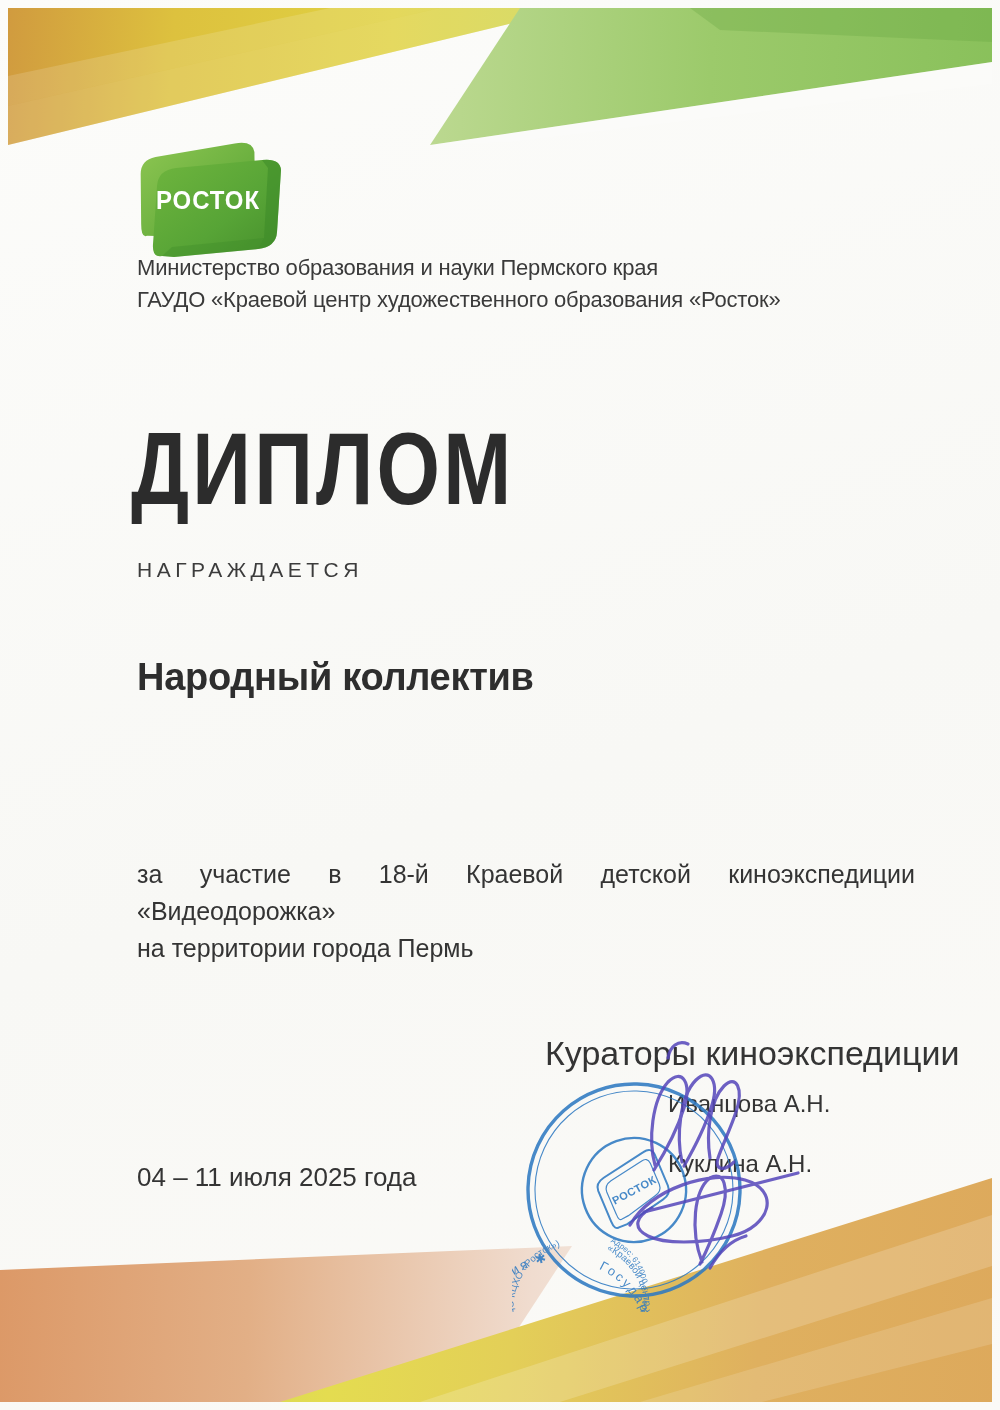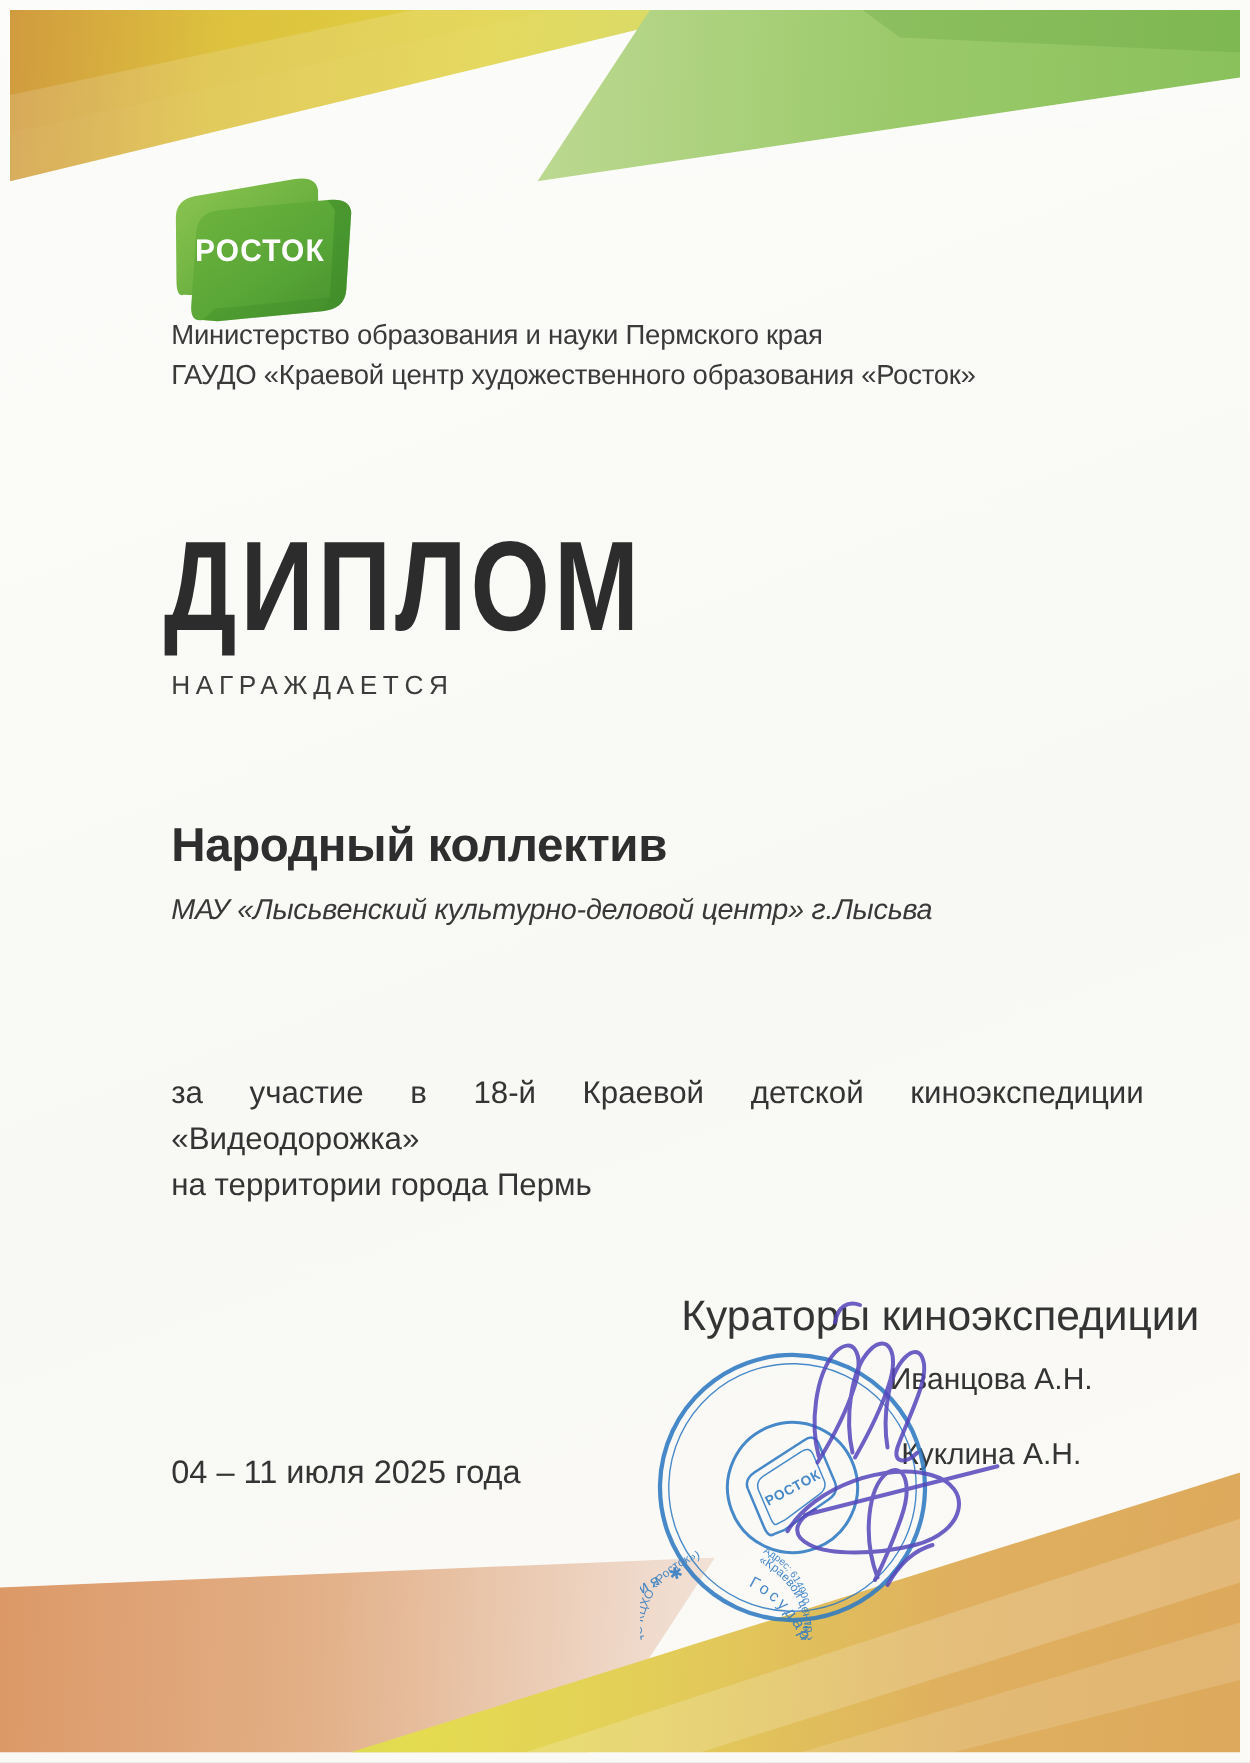--- a/index.html
+++ b/index.html
@@ -34,28 +34,28 @@
   .band-br-step1{background:rgba(255,255,255,.18);clip-path:polygon(420px 1402px,992px 1215px,992px 1266px,560px 1402px);}
   .band-br-step2{background:rgba(255,255,255,.14);clip-path:polygon(640px 1402px,992px 1298px,992px 1344px,762px 1402px);}
   
   .logo{position:absolute;left:130px;top:136px;width:196px;height:132px;}
   
   .org{position:absolute;left:137px;top:252px;font-size:22px;line-height:32px;color:#3a3a3a;letter-spacing:-.2px;}
   .title{
     position:absolute;left:131px;top:418px;font-size:102px;font-weight:700;line-height:1;
     color:#2c2c2c;letter-spacing:4px;transform:scaleX(.8);transform-origin:left top;white-space:nowrap;
   }
-  .subtitle{position:absolute;left:137px;top:537px;font-size:21px;letter-spacing:4.5px;color:#3c3c3c;}
+  .subtitle{position:absolute;left:137px;top:558px;font-size:21px;letter-spacing:4.5px;color:#3c3c3c;}
   .awardee{position:absolute;left:137px;top:650px;}
   .awardee-line{font-size:38px;font-weight:700;line-height:54px;color:#2e2e2e;letter-spacing:-.3px;}
   .affiliation{margin-top:10px;font-size:23px;font-style:italic;color:#383838;letter-spacing:-.2px;}
   .reason{position:absolute;left:137px;top:856px;width:778px;font-size:25px;line-height:37px;color:#343434;}
   .reason .l1{text-align:justify;text-align-last:justify;}
   .curators-heading{position:absolute;left:545px;top:1034px;font-size:34px;color:#343434;}
-  .curator-name{position:absolute;width:250px;text-align:center;font-size:24px;color:#343434;}
+  .curator-name{position:absolute;width:250px;text-align:left;font-size:24px;color:#343434;}
   .name1{left:668px;top:1090px;}
   .name2{left:668px;top:1150px;}
   .date{position:absolute;left:137px;top:1162px;font-size:26px;color:#343434;}
   
   .stamp{position:absolute;left:512px;top:1068px;width:244px;height:244px;opacity:.88;}
   .signatures{position:absolute;left:560px;top:1030px;width:310px;height:270px;}
 </style>
 </head>
 <body>
 
@@ -101,21 +101,20 @@
   <div class="org">
     <div>Министерство образования и науки Пермского края</div>
     <div>ГАУДО «Краевой центр художественного образования «Росток»</div>
   </div>
 
   <div class="title">ДИПЛОМ</div>
   <div class="subtitle">НАГРАЖДАЕТСЯ</div>
 
   <div class="awardee">
     <div class="awardee-line">Народный коллектив</div>
-    <div class="affiliation">МАУ «Лысьвенский культурно-деловой центр» г.Лысьва</div>
   </div>
 
   <div class="reason">
     <div class="l1">за участие в 18-й Краевой детской киноэкспедиции «Видеодорожка»</div>
     <div class="l2">на территории города Пермь</div>
   </div>
 
   <div class="curators-heading">Кураторы киноэкспедиции</div>
   <div class="curator-name name1">Иванцова А.Н.</div>
   <div class="curator-name name2">Куклина А.Н.</div>

